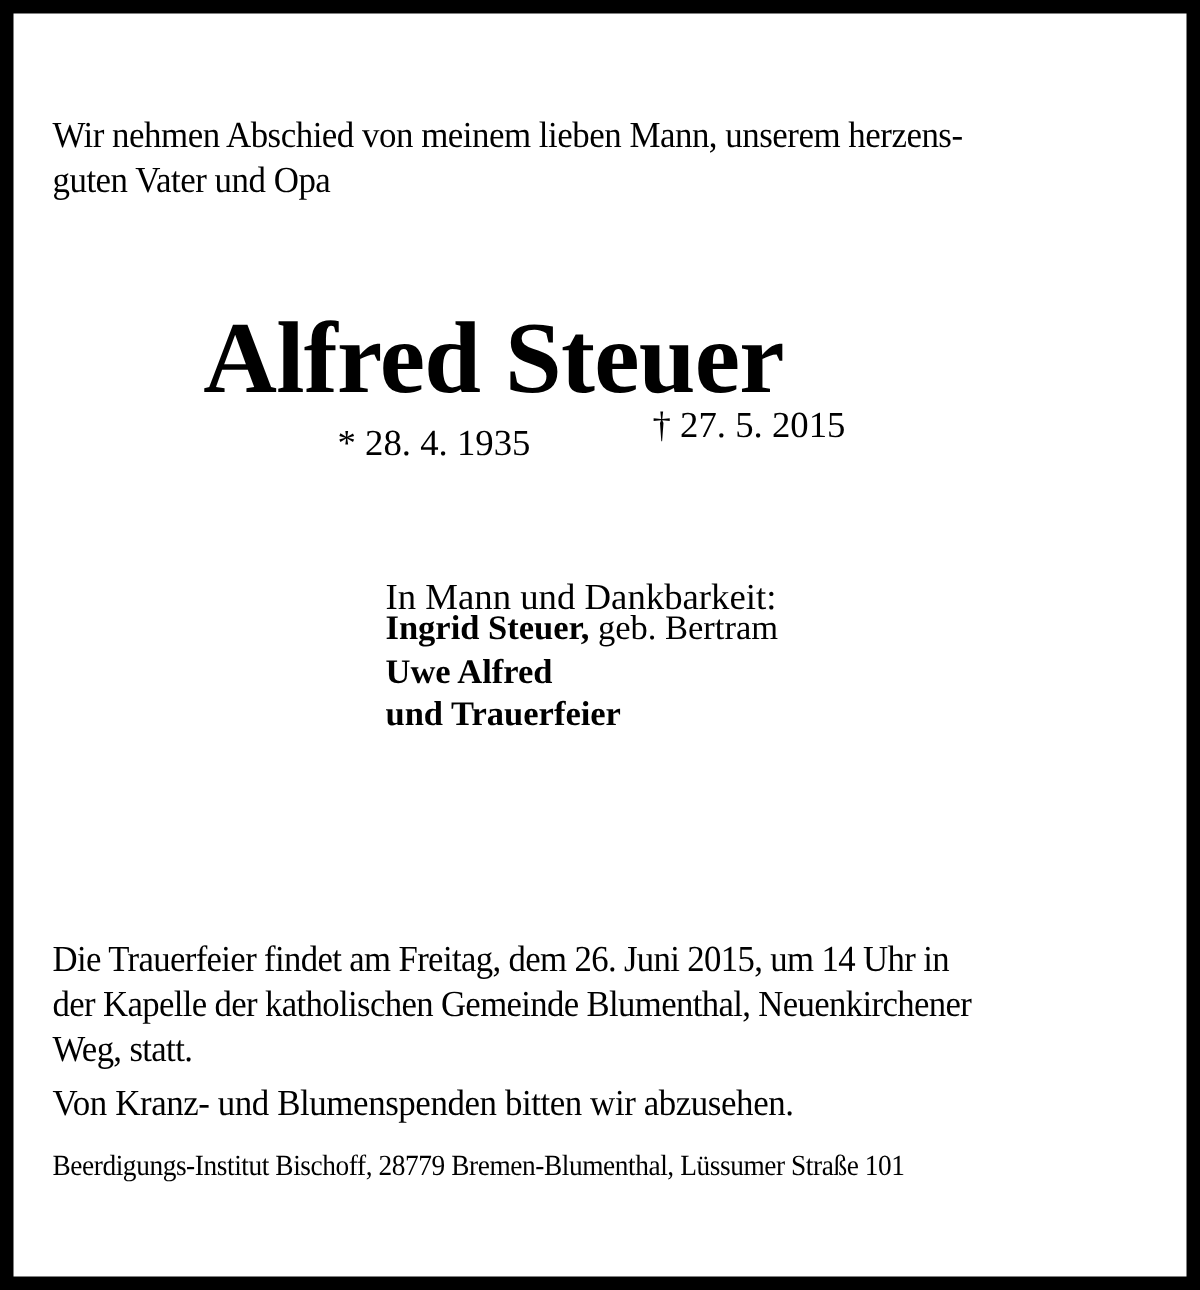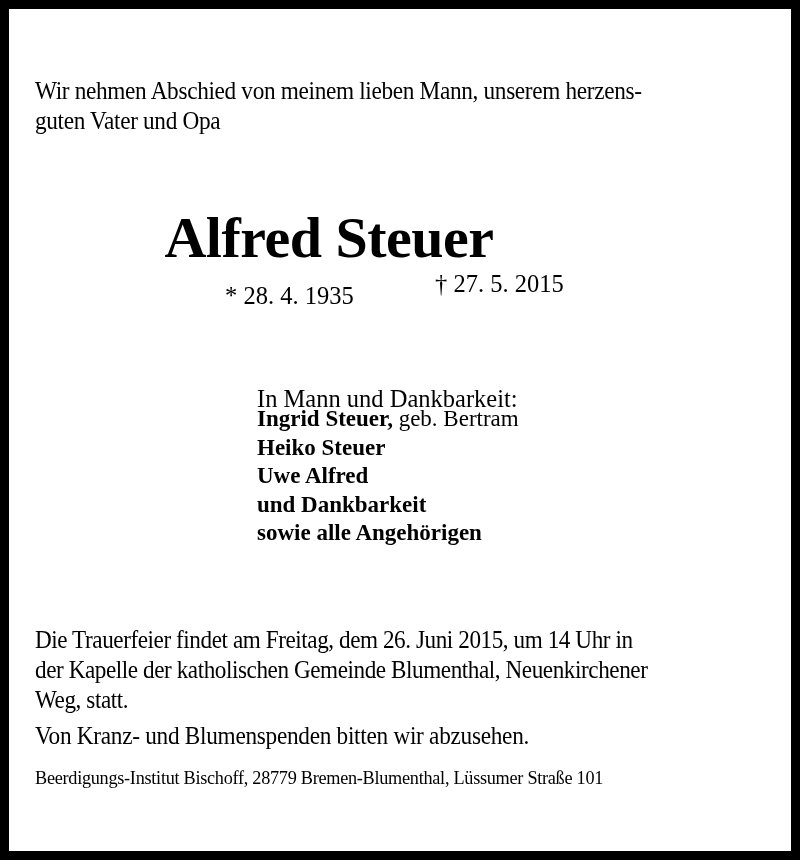--- a/index.html
+++ b/index.html
@@ -34,21 +34,21 @@
       line-height: 30px;
       letter-spacing: -0.35px;
       transform: scaleX(0.95);
       transform-origin: left top;
     }
     .name {
       left: 0;
       width: 640px;
       text-align: center;
       top: 191px;
-      font-size: 58px;
+      font-size: 68px;
       font-weight: bold;
       line-height: 76px;
       letter-spacing: -0.5px;
     }
     .birth {
       left: 216px;
       top: 272px;
       font-size: 24.5px;
       line-height: 30px;
     }
@@ -120,30 +120,24 @@
   <div class="t birth">* 28. 4. 1935</div>
   <div class="t death">† 27. 5. 2015</div>
 
   <div class="t mourners-heading">In Mann und Dankbarkeit:</div>
 
   <div class="mourners">
     <div class="row">
       <span class="b">Ingrid Steuer,</span><span> geb. Bertram</span>
     </div>
     <div class="row">
-      <span class="b">Heiko Steuer</span>
-    </div>
-    <div class="row">
       <span class="b">Uwe Alfred</span>
     </div>
     <div class="row">
-      <span class="b">und Dankbarkeit</span>
-    </div>
-    <div class="row">
-      <span class="b">sowie alle Angehörigen</span>
+      <span class="b">und Trauerfeier</span>
     </div>
   </div>
 
   <div class="t ceremony">
     <div>Die Trauerfeier findet am Freitag, dem 26. Juni 2015, um 14 Uhr in</div>
     <div>der Kapelle der katholischen Gemeinde Blumenthal, Neuenkirchener</div>
     <div>Weg, statt.</div>
   </div>
 
   <div class="t flowers">Von Kranz- und Blumenspenden bitten wir abzusehen.</div>

